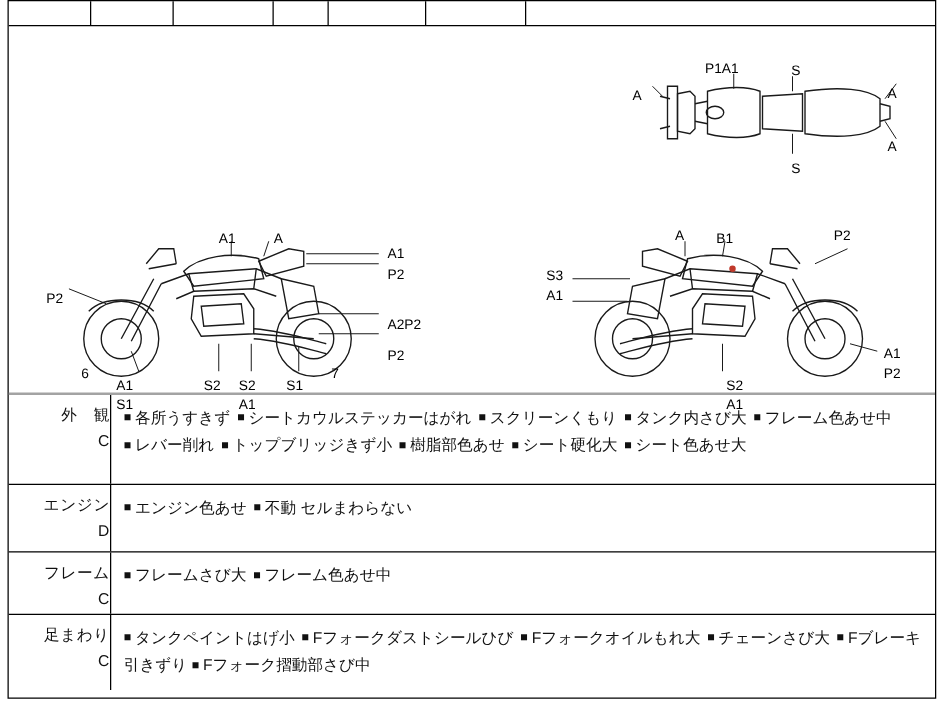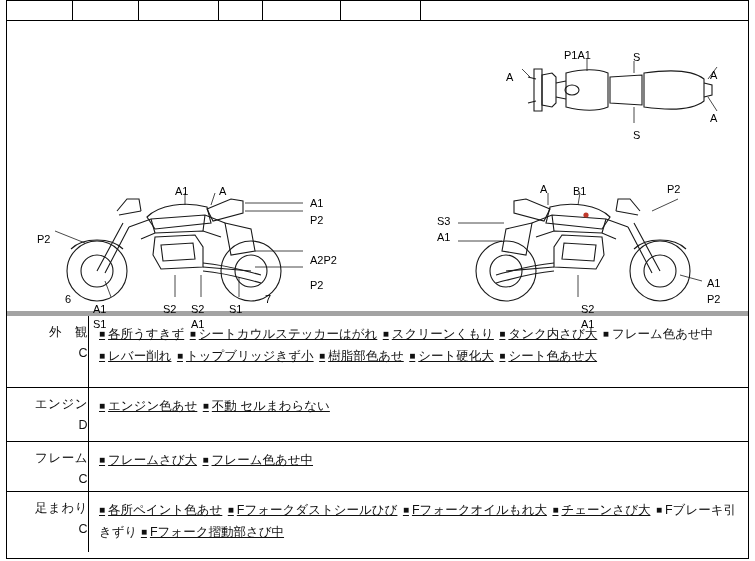--- a/index.html
+++ b/index.html
@@ -27,21 +27,21 @@
     box-sizing:border-box;
     height:100%;
     font-size:10px;
     display:flex;align-items:center;justify-content:center;
   }
   .topstrip .c:last-child{border-right:none;}
 
   
   .diagrams{
     position:absolute;left:0;top:20px;width:100%;height:295px;
-    border-bottom:5px solid #a3a3a3;box-sizing:border-box;
+    border-bottom:2px solid #a3a3a3;box-sizing:border-box;
   }
   .dg{position:absolute;}
   .lbl{
     position:absolute;
     font-size:11px;
     font-family:"Liberation Sans", sans-serif;
     white-space:nowrap;
     color:#000;
   }
   svg{display:block;}
@@ -74,21 +74,21 @@
     margin-top:5px;
     font-size:12.5px;
   }
   .rowbody{
     flex:1;
     padding:8px 8px 8px 10px;
     box-sizing:border-box;
     font-size:12.5px;
     line-height:1.75;
   }
-  .itm{white-space:nowrap;margin-right:2px;text-decoration:underline;}
+  .itm{white-space:nowrap;margin-right:2px;}
   .sq{font-size:10px;vertical-align:1px;margin-right:3px;}
 </style>
 </head>
 <body>
 
 <div class="sheet">
 
   <div class="topstrip">
     <div class="c" style="width:66px"></div>
     <div class="c" style="width:66px"></div>
@@ -292,21 +292,21 @@
         <span class="itm"><span class="sq">■</span><span>フレーム色あせ中</span></span>
       </div>
     </div>
 
     <div class="row" style="min-height:56px;border-bottom:none;">
       <div class="rowhead">
         <span>足まわり</span>
         <span class="grade">C</span>
       </div>
       <div class="rowbody">
-        <span class="itm"><span class="sq">■</span><span>各所ペイント色あせ</span></span>
+        <span class="itm"><span class="sq">■</span><span>タンクペイントはげ小</span></span>
         <span class="itm"><span class="sq">■</span><span>Fフォークダストシールひび</span></span>
         <span class="itm"><span class="sq">■</span><span>Fフォークオイルもれ大</span></span>
         <span class="itm"><span class="sq">■</span><span>チェーンさび大</span></span>
         <span><span class="sq">■</span><span>Fブレーキ引きずり</span></span>
         <span class="itm"><span class="sq">■</span><span>Fフォーク摺動部さび中</span></span>
       </div>
     </div>
 
   </div>
 </div>

